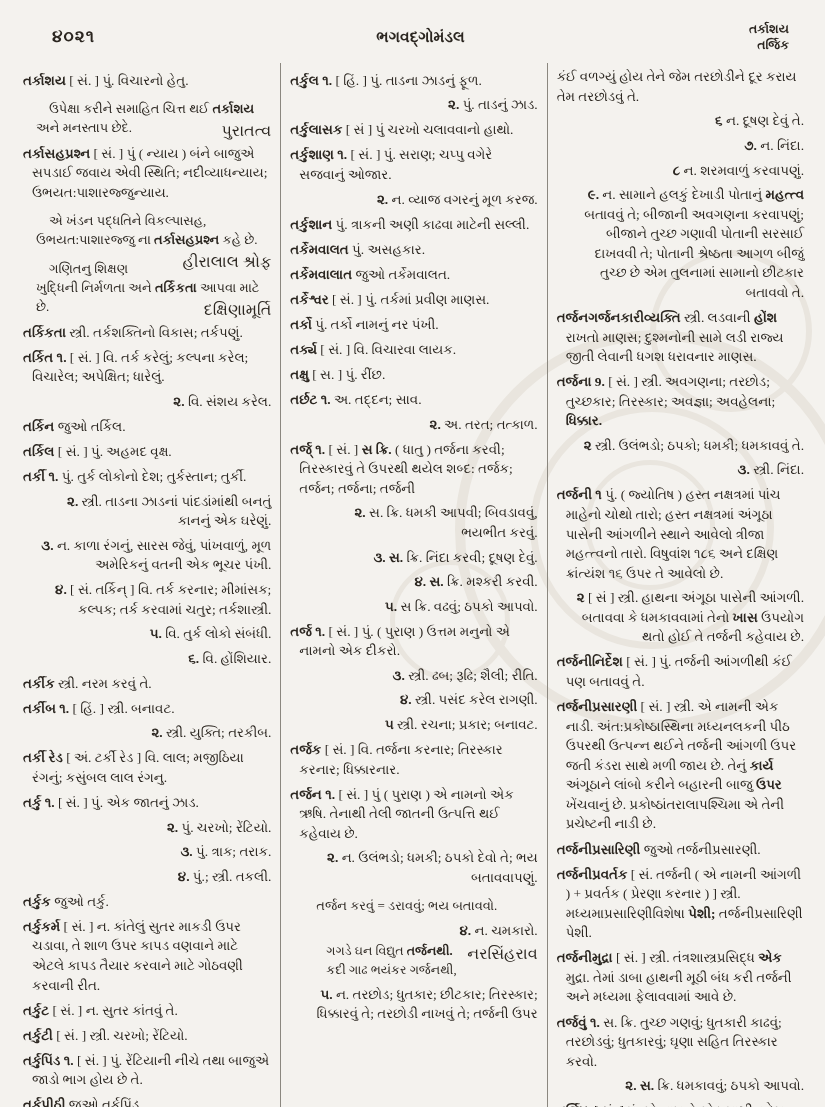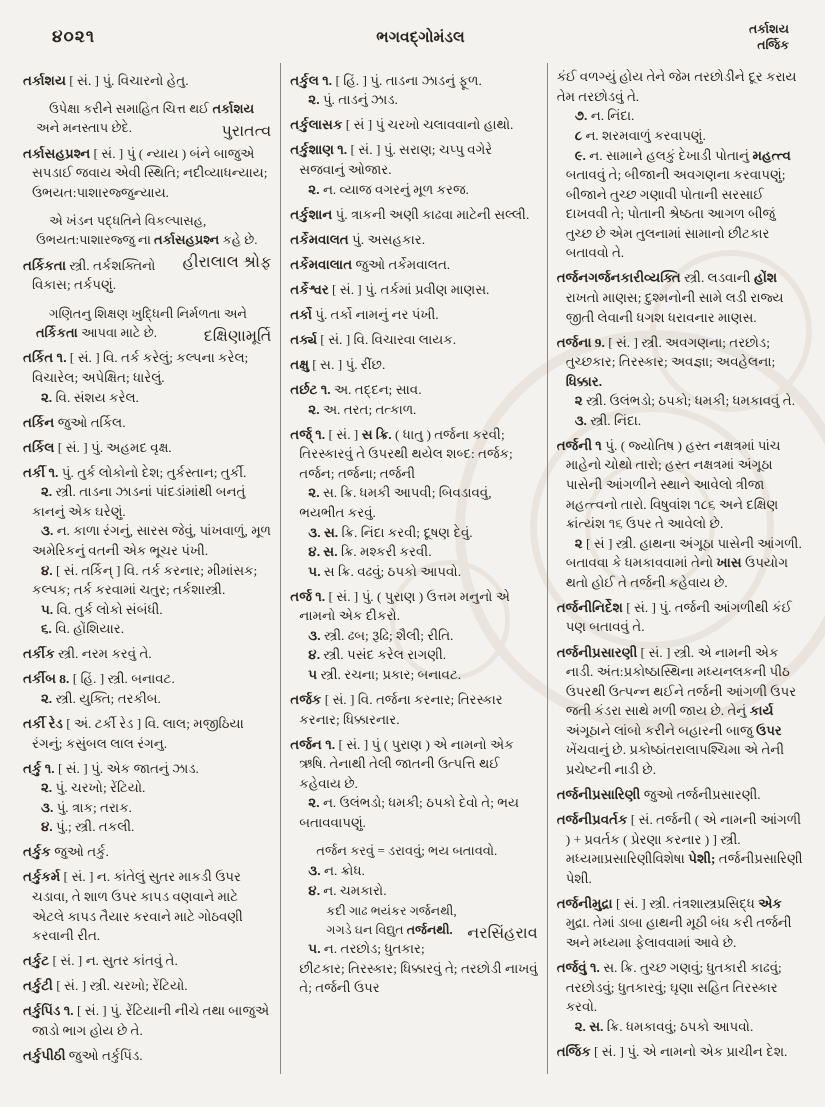--- a/index.html
+++ b/index.html
@@ -24,21 +24,21 @@
   .pageno{font-weight:bold;font-size:17px;width:180px;padding-left:36px;letter-spacing:1px;}
   .booktitle{flex:1;text-align:center;font-size:15.5px;font-weight:bold;}
   .guides{width:180px;text-align:right;font-size:12.5px;line-height:1.25;padding-right:22px;font-weight:bold;}
 
   .cols{display:grid;grid-template-columns:1fr 1fr 1fr;}
   .col{padding:2px 9px 8px 9px;min-height:1000px;}
   .col+.col{border-left:1px solid var(--rule);}
 
   .blk{margin:0;}
   .entry{padding-left:9px;text-indent:-9px;margin-top:5.5px;}
-  .sense{padding-left:9px;text-indent:9px;}
+  .sense{padding-left:9px;text-indent:9px;margin-top:5px;text-align:right;}
   .cont{margin-top:2px;}
   .quote{padding-left:13px;text-indent:13px;font-size:13px;margin-top:10px;}
   .verse{padding-left:36px;font-size:12.6px;margin-top:1px;}
   b.hw{font-weight:bold;}
   .src{float:right;font-weight:normal;font-size:16px;text-align:right;}
 </style>
 </head>
 <body>
 
 <div class="watermark wm1"></div>
@@ -56,34 +56,34 @@
       <div>તર્જિક</div>
     </div>
   </header>
 
   <div class="cols">
     <div class="col">
         <div class="blk entry"><b class="hw">તર્કાશય</b> [ સં. ] પું. વિચારનો હેતુ.</div>
         <div class="blk quote">ઉપેક્ષા કરીને સમાહિત ચિત્ત થઈ <b>તર્કાશય</b> અને મનસ્તાપ છેદે.<span class="src">પુરાતત્વ</span></div>
         <div class="blk entry"><b class="hw">તર્કાસહપ્રશ્ન</b> [ સં. ] પું ( ન્યાય ) બંને બાજુએ સપડાઈ જવાય એવી સ્થિતિ; નદીવ્યાધન્યાય; ઉભયત:પાશારજ્જુન્યાય.</div>
         <div class="blk quote">એ ખંડન પદ્ધતિને વિકલ્પાસહ, ઉભયત:પાશારજ્જુ ના <b>તર્કાસહપ્રશ્ન</b> કહે છે.<span class="src">હીરાલાલ શ્રોફ</span></div>
+        <div class="blk quote">ગણિતનુ શિક્ષણ ખુદ્ધિની નિર્મળતા અને <b>તર્કિકતા</b> આપવા માટે છે.<span class="src">દક્ષિણામૂર્તિ</span></div>
         <div class="blk entry"><b class="hw">તર્કિકતા</b> સ્ત્રી. તર્કશક્તિનો વિકાસ; તર્કપણું.</div>
-        <div class="blk quote">ગણિતનુ શિક્ષણ ખુદ્ધિની નિર્મળતા અને <b>તર્કિકતા</b> આપવા માટે છે.<span class="src">દક્ષિણામૂર્તિ</span></div>
         <div class="blk entry"><b class="hw">તર્કિત ૧.</b> [ સં. ] વિ. તર્ક કરેલું; કલ્પના કરેલ; વિચારેલ; અપેક્ષિત; ધારેલું.</div>
         <div class="blk sense"><b>૨.</b> વિ. સંશય કરેલ.</div>
         <div class="blk entry"><b class="hw">તર્કિન</b> જુઓ તર્કિલ.</div>
         <div class="blk entry"><b class="hw">તર્કિલ</b> [ સં. ] પું. અહમદ વૃક્ષ.</div>
         <div class="blk entry"><b class="hw">તર્કી ૧.</b> પું. તુર્ક લોકોનો દેશ; તુર્કસ્તાન; તુર્કી.</div>
         <div class="blk sense"><b>૨.</b> સ્ત્રી. તાડના ઝાડનાં પાંદડાંમાંથી બનતું કાનનું એક ઘરેણું.</div>
         <div class="blk sense"><b>૩.</b> ન. કાળા રંગનું, સારસ જેવું, પાંખવાળું, મૂળ અમેરિકનું વતની એક ભૂચર પંખી.</div>
         <div class="blk sense"><b>૪.</b> [ સં. તર્કિન્ ] વિ. તર્ક કરનાર; મીમાંસક; કલ્પક; તર્ક કરવામાં ચતુર; તર્કશાસ્ત્રી.</div>
         <div class="blk sense"><b>૫.</b> વિ. તુર્ક લોકો સંબંધી.</div>
         <div class="blk sense"><b>૬.</b> વિ. હોંશિયાર.</div>
         <div class="blk entry"><b class="hw">તર્કીક</b> સ્ત્રી. નરમ કરવું તે.</div>
-        <div class="blk entry"><b class="hw">તર્કીબ 8.</b> [ હિં. ] સ્ત્રી. બનાવટ.</div>
+        <div class="blk entry"><b class="hw">તર્કીબ ૧.</b> [ હિં. ] સ્ત્રી. બનાવટ.</div>
         <div class="blk sense"><b>૨.</b> સ્ત્રી. યુક્તિ; તરકીબ.</div>
         <div class="blk entry"><b class="hw">તર્કી રેડ</b> [ અં. ટર્કી રેડ ] વિ. લાલ; મજીઠિયા રંગનું; કસુંબલ લાલ રંગનુ.</div>
         <div class="blk entry"><b class="hw">તર્કુ ૧.</b> [ સં. ] પું. એક જાતનું ઝાડ.</div>
         <div class="blk sense"><b>૨.</b> પું. ચરખો; રેંટિયો.</div>
         <div class="blk sense"><b>૩.</b> પું. ત્રાક; તરાક.</div>
         <div class="blk sense"><b>૪.</b> પું.; સ્ત્રી. તકલી.</div>
         <div class="blk entry"><b class="hw">તર્કુક</b> જુઓ તર્કુ.</div>
         <div class="blk entry"><b class="hw">તર્કુકર્મ</b> [ સં. ] ન. કાંતેલું સુતર માકડી ઉપર ચડાવા, તે શાળ ઉપર કાપડ વણવાને માટે એટલે કાપડ તૈયાર કરવાને માટે ગોઠવણી કરવાની રીત.</div>
         <div class="blk entry"><b class="hw">તર્કુટ</b> [ સં. ] ન. સુતર કાંતવું તે.</div>
         <div class="blk entry"><b class="hw">તર્કુટી</b> [ સં. ] સ્ત્રી. ચરખો; રેંટિયો.</div>
@@ -111,28 +111,28 @@
         <div class="blk sense"><b>૪. સ.</b> ક્રિ. મશ્કરી કરવી.</div>
         <div class="blk sense"><b>૫.</b> સ ક્રિ. વઢવું; ઠપકો આપવો.</div>
         <div class="blk entry"><b class="hw">તર્જ ૧.</b> [ સં. ] પું. ( પુરાણ ) ઉત્તમ મનુનો એ નામનો એક દીકરો.</div>
         <div class="blk sense"><b>૩.</b> સ્ત્રી. ઢબ; રૂઢિ; શૈલી; રીતિ.</div>
         <div class="blk sense"><b>૪.</b> સ્ત્રી. પસંદ કરેલ રાગણી.</div>
         <div class="blk sense"><b>૫</b> સ્ત્રી. રચના; પ્રકાર; બનાવટ.</div>
         <div class="blk entry"><b class="hw">તર્જક</b> [ સં. ] વિ. તર્જના કરનાર; તિરસ્કાર કરનાર; ધિક્કારનાર.</div>
         <div class="blk entry"><b class="hw">તર્જન ૧.</b> [ સં. ] પું ( પુરાણ ) એ નામનો એક ઋષિ. તેનાથી તેલી જાતની ઉત્પત્તિ થઈ કહેવાય છે.</div>
         <div class="blk sense"><b>૨.</b> ન. ઉલંભડો; ધમકી; ઠપકો દેવો તે; ભય બતાવવાપણું.</div>
         <div class="blk quote">તર્જન કરવું = ડરાવવું; ભય બતાવવો.</div>
-        <div class="blk sense"><b>૩.</b> ન. ક્રોધ.</div>
         <div class="blk sense"><b>૪.</b> ન. ચમકારો.</div>
+        <div class="blk verse">ગગડે ઘન વિદ્યુત <b>તર્જનથી.</b><span class="src">નરસિંહરાવ</span></div>
         <div class="blk verse">કદી ગાઢ ભયંકર ગર્જનથી,</div>
-        <div class="blk verse">ગગડે ઘન વિદ્યુત <b>તર્જનથી.</b><span class="src">નરસિંહરાવ</span></div>
         <div class="blk sense"><b>૫.</b> ન. તરછોડ; ધુતકાર; છીટકાર; તિરસ્કાર; ધિક્કારવું તે; તરછોડી નાખવું તે; તર્જની ઉપર</div>
       </div>
     <div class="col">
         <div class="blk cont">કંઈ વળગ્યું હોય તેને જેમ તરછોડીને દૂર કરાય તેમ તરછોડવું તે.</div>
+        <div class="blk sense"><b>૬</b> ન. દૂષણ દેવું તે.</div>
         <div class="blk sense"><b>૭.</b> ન. નિંદા.</div>
         <div class="blk sense"><b>૮</b> ન. શરમવાળું કરવાપણું.</div>
         <div class="blk sense"><b>૯.</b> ન. સામાને હલકું દેખાડી પોતાનું <b>મહત્ત્વ</b> બતાવવું તે; બીજાની અવગણના કરવાપણું; બીજાને તુચ્છ ગણાવી પોતાની સરસાઈ દાખવવી તે; પોતાની શ્રેષ્ઠતા આગળ બીજું તુચ્છ છે એમ તુલનામાં સામાનો છીટકાર બતાવવો તે.</div>
         <div class="blk entry"><b class="hw">તર્જનગર્જનકારીવ્યક્તિ</b> સ્ત્રી. લડવાની <b>હોંશ</b> રાખતો માણસ; દુશ્મનોની સામે લડી રાજ્ય જીતી લેવાની ધગશ ધરાવનાર માણસ.</div>
         <div class="blk entry"><b class="hw">તર્જના 9.</b> [ સં. ] સ્ત્રી. અવગણના; તરછોડ; તુચ્છકાર; તિરસ્કાર; અવજ્ઞા; અવહેલના; <b>ધિક્કાર.</b></div>
         <div class="blk sense"><b>૨</b> સ્ત્રી. ઉલંભડો; ઠપકો; ધમકી; ધમકાવવું તે.</div>
         <div class="blk sense"><b>૩.</b> સ્ત્રી. નિંદા.</div>
         <div class="blk entry"><b class="hw">તર્જની ૧</b> પું. ( જ્યોતિષ ) હસ્ત નક્ષત્રમાં પાંચ માહેનો ચોથો તારો; હસ્ત નક્ષત્રમાં અંગૂઠા પાસેની આંગળીને સ્થાને આવેલો ત્રીજા મહત્ત્વનો તારો. વિષુવાંશ ૧૮૬ અને દક્ષિણ ક્રાંત્યંશ ૧૬ ઉપર તે આવેલો છે.</div>
         <div class="blk sense"><b>૨</b> [ સં ] સ્ત્રી. હાથના અંગૂઠા પાસેની આંગળી. બતાવવા કે ધમકાવવામાં તેનો <b>ખાસ</b> ઉપયોગ થતો હોઈ તે તર્જની કહેવાય છે.</div>
         <div class="blk entry"><b class="hw">તર્જનીનિર્દેશ</b> [ સં. ] પું. તર્જની આંગળીથી કંઈ પણ બતાવવું તે.</div>

